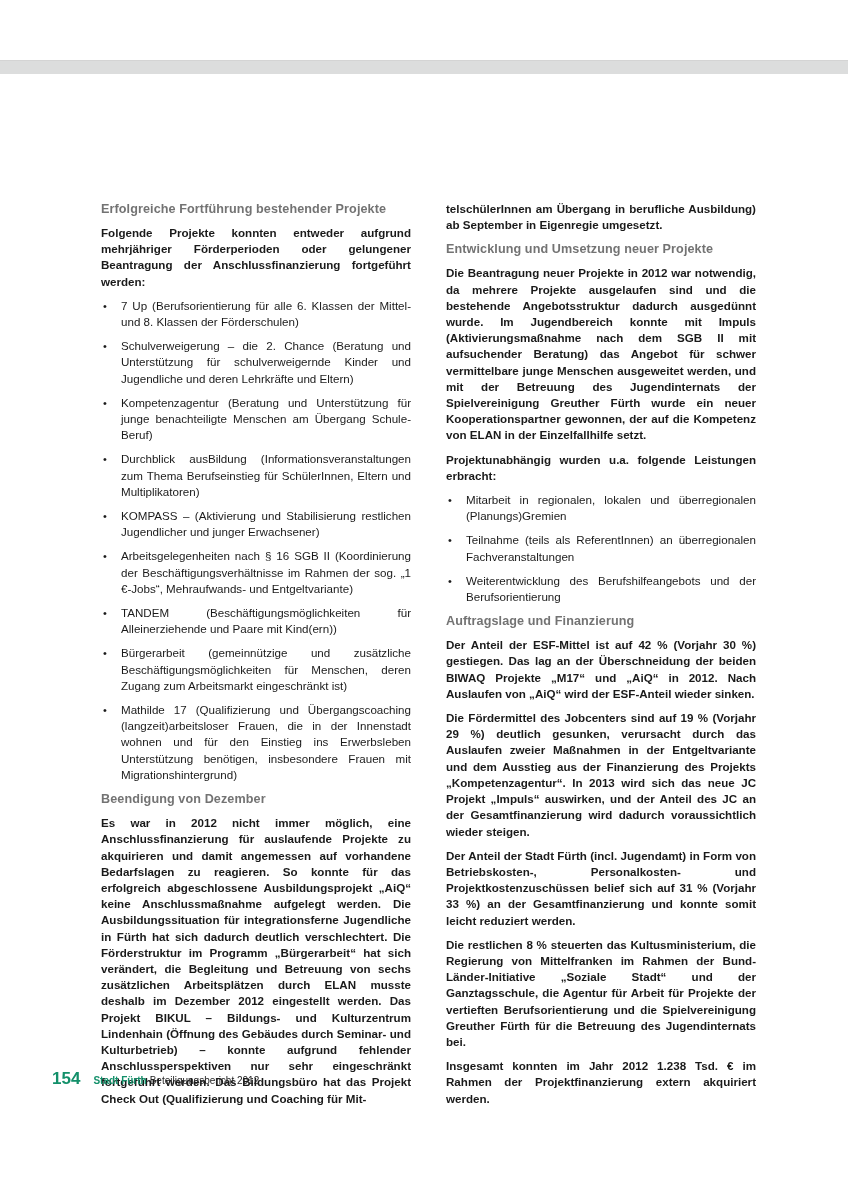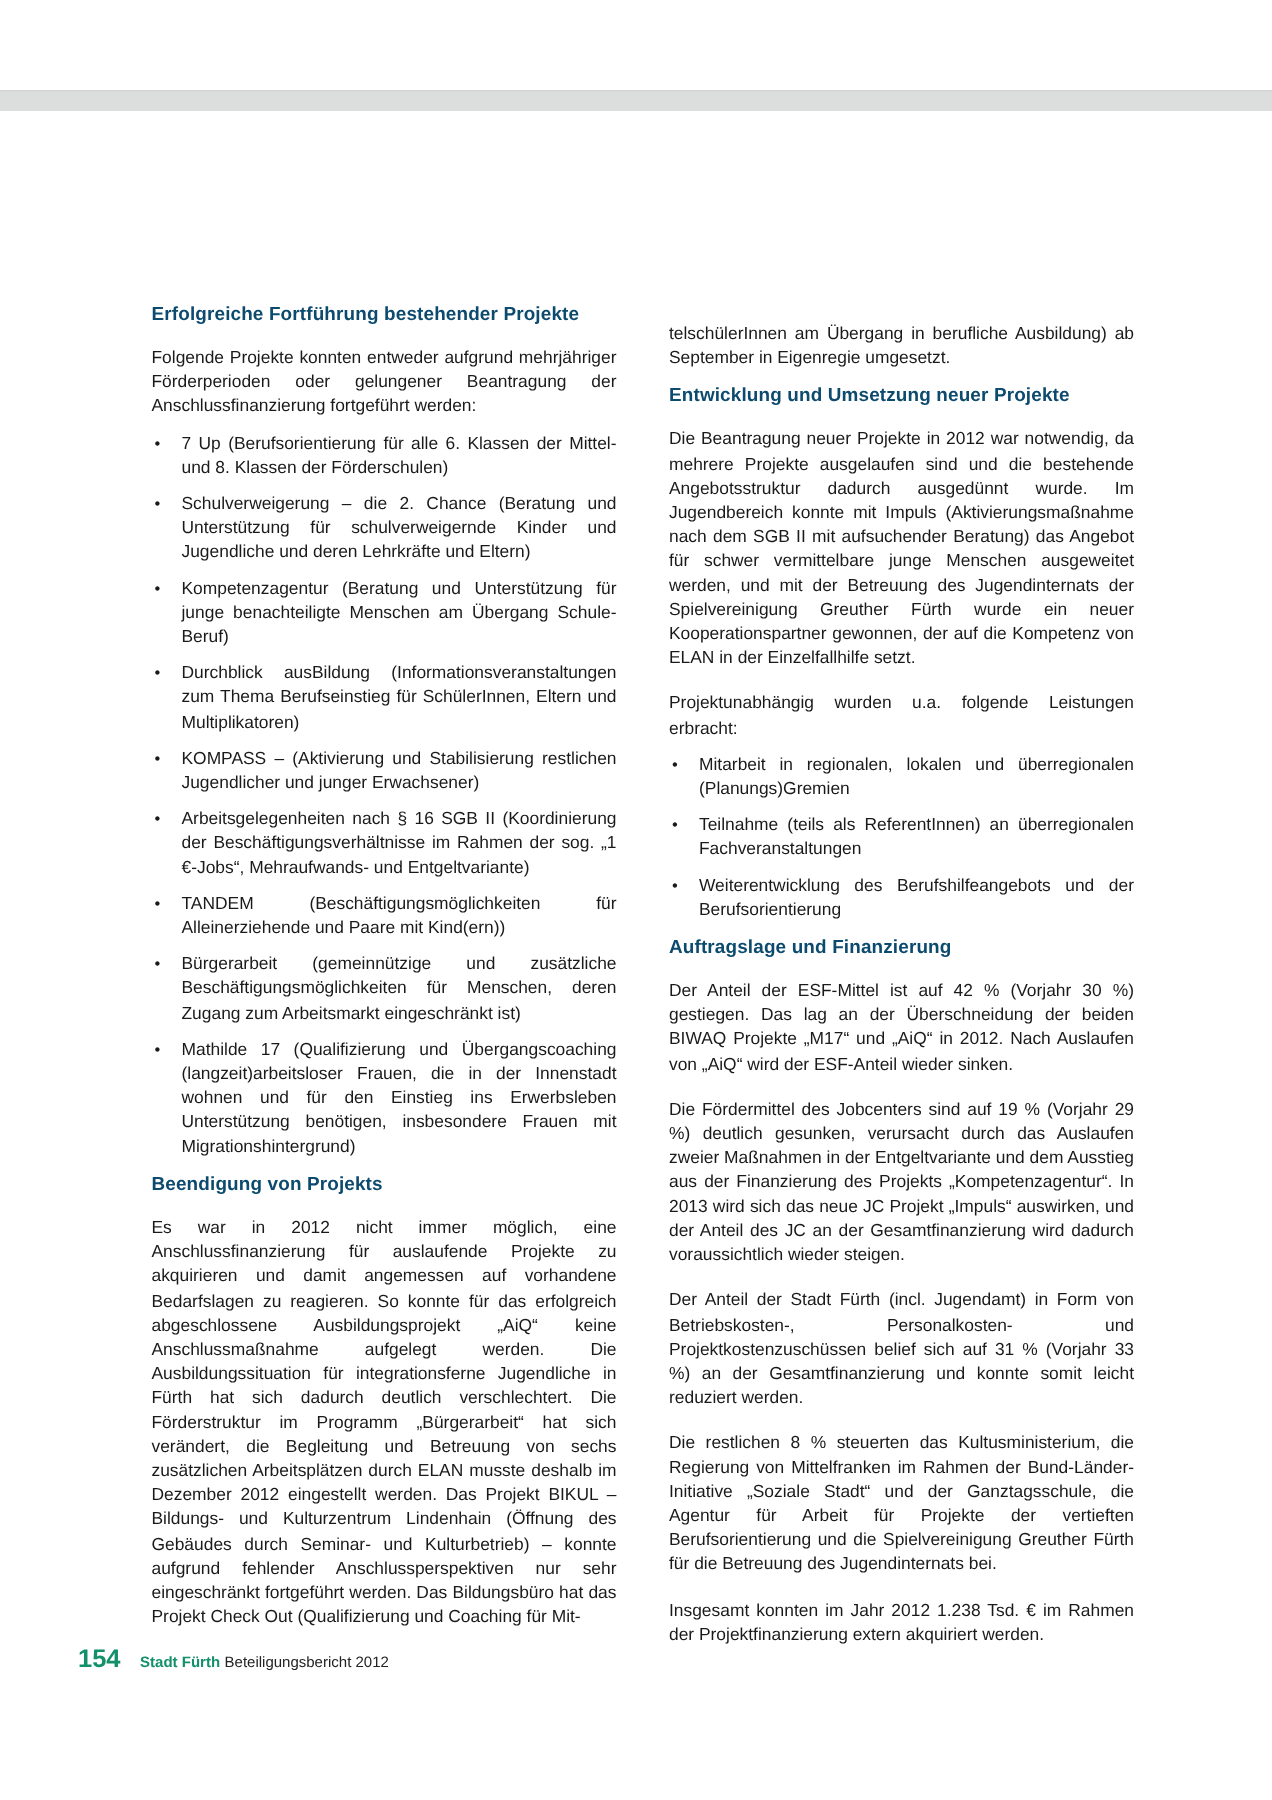--- a/index.html
+++ b/index.html
@@ -4,26 +4,26 @@
 <style>
   html, body { margin: 0; padding: 0; }
   body {
     width: 848px; height: 1200px; background: #ffffff; position: relative; overflow: hidden;
     font-family: "Liberation Sans", "DejaVu Sans", sans-serif; color: #1a1a1a;
   }
   .topband { position: absolute; left: 0; top: 60px; width: 848px; height: 13px; background: #dcdddd; border-top: 1px solid #d4d4d4; }
   .col { position: absolute; top: 201px; width: 310px; font-size: 11.6px; line-height: 16.2px; text-align: justify; hyphens: manual; }
   .col-left { left: 101px; }
   .col-right { left: 446px; width: 310px; }
-  h2 { color: #0c4a6e; font-size: 12.6px; font-weight: bold; margin: 0 0 8px 0; line-height: 16px; letter-spacing: 0.1px; }
-  p { margin: 14px 0 8px 0; }
+  h2 { color: #737373; font-size: 12.6px; font-weight: bold; margin: 0 0 8px 0; line-height: 16px; letter-spacing: 0.1px; }
+  p { margin: 0 0 8px 0; font-weight: bold; }
   ul { list-style: none; margin: 0 0 8px 0; padding: 0; }
   li { position: relative; padding-left: 20px; margin-bottom: 8px; }
   li .bullet { position: absolute; left: 2px; top: 0; font-size: 11px; }
-  .footer { position: absolute; top: 1096px; left: 52px; display: flex; align-items: baseline; }
+  .footer { position: absolute; top: 1069px; left: 52px; display: flex; align-items: baseline; }
   .pagenum { color: #13906a; font-size: 17px; font-weight: bold; margin-right: 13px; }
   .foot-brand { color: #13906a; font-weight: bold; font-size: 10px; margin-right: 3px; }
   .foot-doc { color: #222; font-size: 10px; }
 </style>
 </head>
 <body>
 
 <div class="topband"></div>
 
 <div class="col col-left">
@@ -33,21 +33,21 @@
     <li><span class="bullet">•</span><span>7 Up (Berufsorientierung für alle 6. Klassen der Mittel- und 8. Klassen der Förderschulen)</span></li>
     <li><span class="bullet">•</span><span>Schulverweigerung – die 2. Chance (Beratung und Unterstützung für schulverweigernde Kinder und Jugendliche und deren Lehrkräfte und Eltern)</span></li>
     <li><span class="bullet">•</span><span>Kompetenzagentur (Beratung und Unterstützung für junge benachteiligte Menschen am Übergang Schule-Beruf)</span></li>
     <li><span class="bullet">•</span><span>Durchblick ausBildung (Informationsveranstaltungen zum Thema Berufseinstieg für SchülerInnen, Eltern und Multiplikatoren)</span></li>
     <li><span class="bullet">•</span><span>KOMPASS – (Aktivierung und Stabilisierung restlichen Jugendlicher und junger Erwachsener)</span></li>
     <li><span class="bullet">•</span><span>Arbeitsgelegenheiten nach § 16 SGB II (Koordinierung der Beschäftigungsverhältnisse im Rahmen der sog. „1 €-Jobs“, Mehraufwands- und Entgeltvariante)</span></li>
     <li><span class="bullet">•</span><span>TANDEM (Beschäftigungsmöglichkeiten für Alleinerziehende und Paare mit Kind(ern))</span></li>
     <li><span class="bullet">•</span><span>Bürgerarbeit (gemeinnützige und zusätzliche Beschäftigungsmöglichkeiten für Menschen, deren Zugang zum Arbeitsmarkt eingeschränkt ist)</span></li>
     <li><span class="bullet">•</span><span>Mathilde 17 (Qualifizierung und Übergangscoaching (langzeit)arbeitsloser Frauen, die in der Innenstadt wohnen und für den Einstieg ins Erwerbsleben Unterstützung benötigen, insbesondere Frauen mit Migrationshintergrund)</span></li>
   </ul>
-  <h2>Beendigung von Projekts</h2>
+  <h2>Beendigung von Dezember</h2>
   <p>Es war in 2012 nicht immer möglich, eine Anschlussfinanzierung für auslaufende Projekte zu akquirieren und damit angemessen auf vorhandene Bedarfslagen zu reagieren. So konnte für das erfolgreich abgeschlossene Ausbildungsprojekt „AiQ“ keine Anschlussmaßnahme aufgelegt werden. Die Ausbildungssituation für integrationsferne Jugendliche in Fürth hat sich dadurch deutlich verschlechtert. Die Förderstruktur im Programm „Bürgerarbeit“ hat sich verändert, die Begleitung und Betreuung von sechs zusätzlichen Arbeitsplätzen durch ELAN musste deshalb im Dezember 2012 eingestellt werden. Das Projekt BIKUL – Bildungs- und Kulturzentrum Lindenhain (Öffnung des Gebäudes durch Seminar- und Kulturbetrieb) – konnte aufgrund fehlender Anschlussperspektiven nur sehr eingeschränkt fortgeführt werden. Das Bildungsbüro hat das Projekt Check Out (Qualifizierung und Coaching für Mit-</p>
 </div>
 
 <div class="col col-right">
   <p>telschülerInnen am Übergang in berufliche Ausbildung) ab September in Eigenregie umgesetzt.</p>
   <h2>Entwicklung und Umsetzung neuer Projekte</h2>
   <p>Die Beantragung neuer Projekte in 2012 war notwendig, da mehrere Projekte ausgelaufen sind und die bestehende Angebotsstruktur dadurch ausgedünnt wurde. Im Jugendbereich konnte mit Impuls (Aktivierungsmaßnahme nach dem SGB II mit aufsuchender Beratung) das Angebot für schwer vermittelbare junge Menschen ausgeweitet werden, und mit der Betreuung des Jugendinternats der Spielvereinigung Greuther Fürth wurde ein neuer Kooperationspartner gewonnen, der auf die Kompetenz von ELAN in der Einzelfallhilfe setzt.</p>
   <p>Projektunabhängig wurden u.a. folgende Leistungen erbracht:</p>
   <ul>
     <li><span class="bullet">•</span><span>Mitarbeit in regionalen, lokalen und überregionalen (Planungs)Gremien</span></li>

